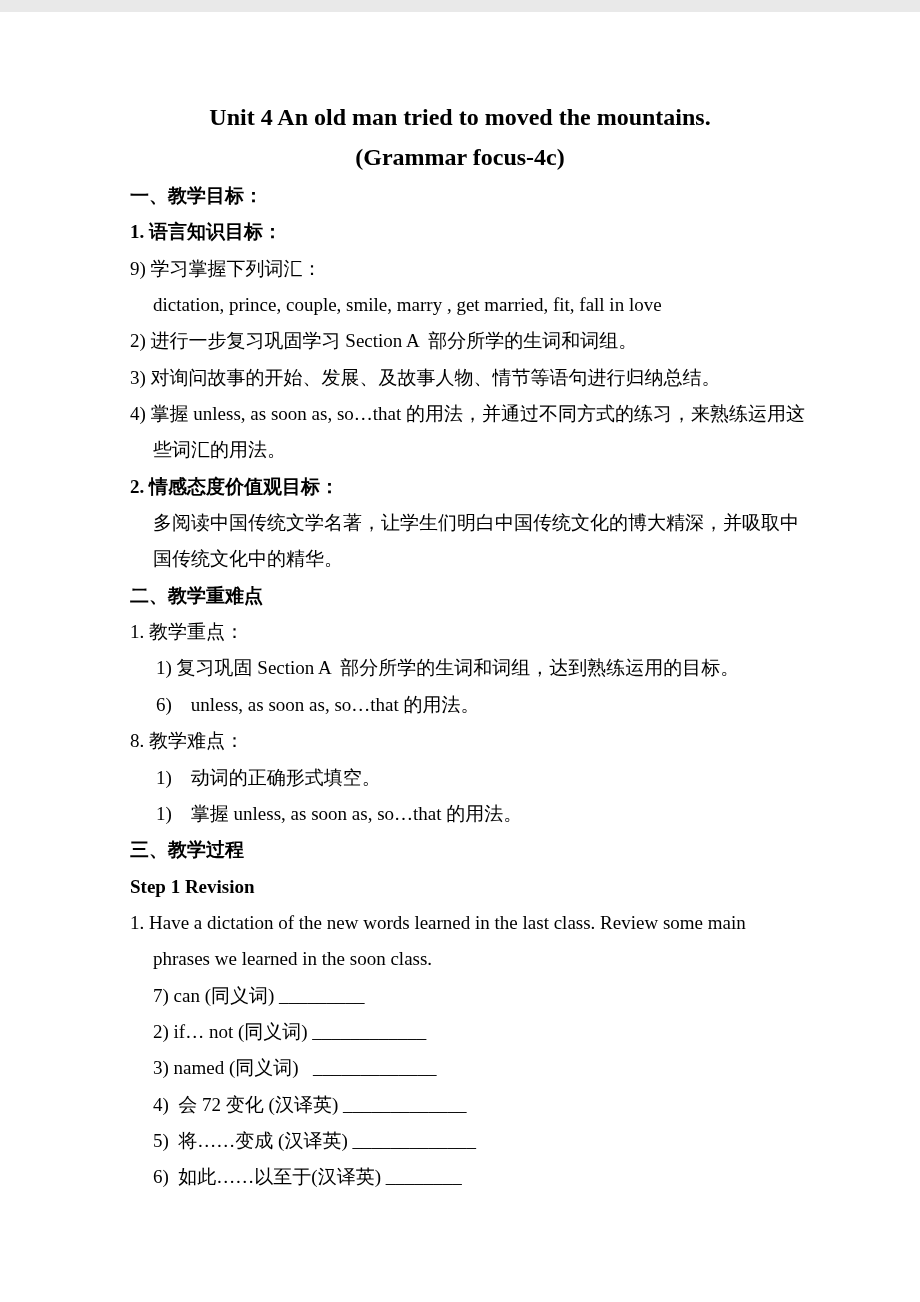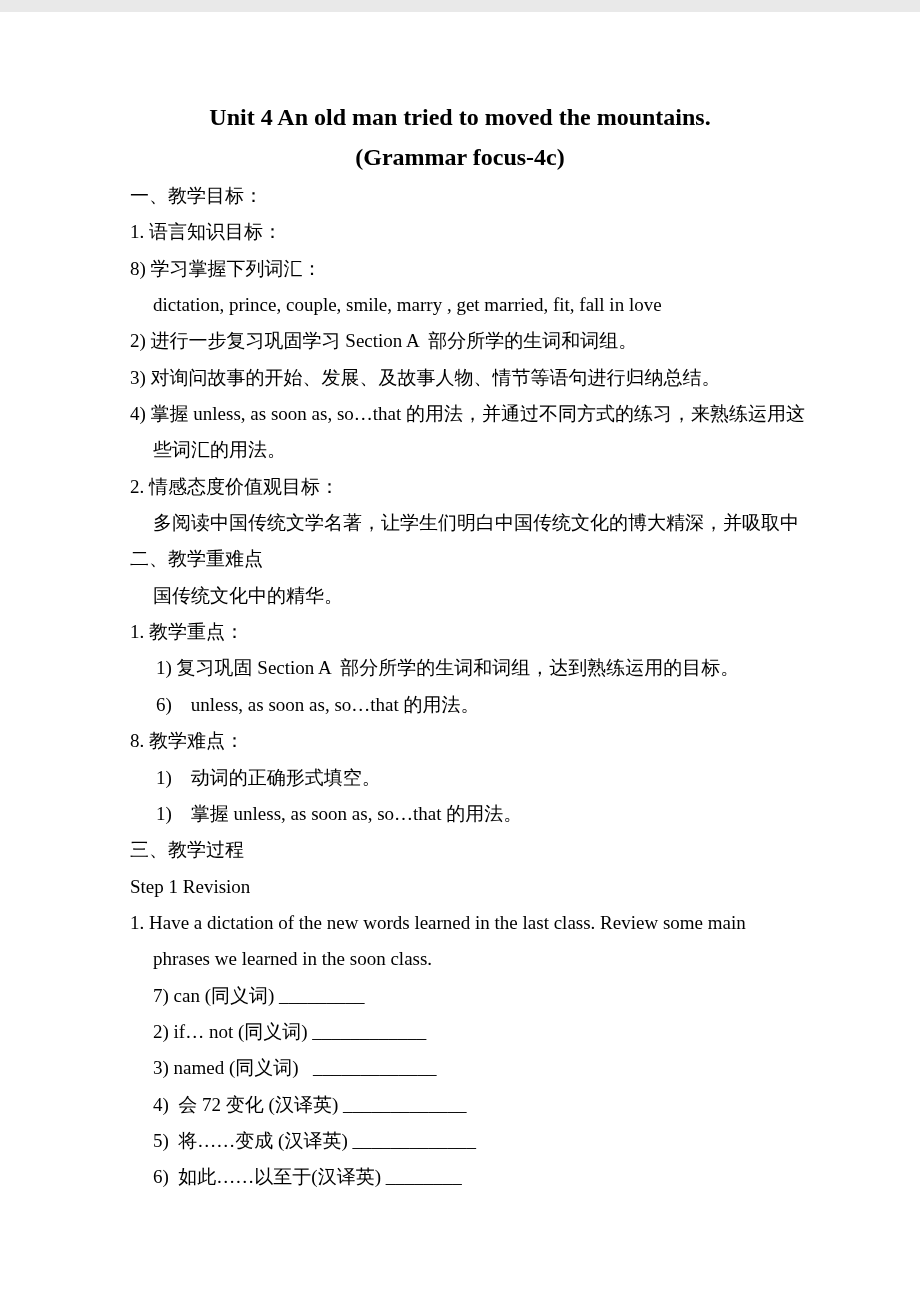--- a/index.html
+++ b/index.html
@@ -28,45 +28,45 @@
     font-size: 24px;
     line-height: 42px;
     white-space: pre;
   }
   .ln {
     font-size: 19px;
     line-height: 36.35px;
     height: 36.35px;
     white-space: pre;
   }
-  .b  { font-weight: 400; }
+  .b  { font-weight: 700; }
   .i1 { padding-left: 23px; }
   .i2 { padding-left: 26px; }
 </style>
 </head>
 <body>
 
 <div class="page">
 
   <div class="title">Unit 4 An old man tried to moved the mountains.</div>
   <div class="subtitle">(Grammar focus-4c)</div>
 
   <div class="ln b">一、教学目标：</div>
   <div class="ln b">1. 语言知识目标：</div>
-  <div class="ln">8) 学习掌握下列词汇：</div>
+  <div class="ln">9) 学习掌握下列词汇：</div>
   <div class="ln i1">dictation, prince, couple, smile, marry , get married, fit, fall in love</div>
   <div class="ln">2) 进行一步复习巩固学习 Section A  部分所学的生词和词组。</div>
   <div class="ln">3) 对询问故事的开始、发展、及故事人物、情节等语句进行归纳总结。</div>
   <div class="ln">4) 掌握 unless, as soon as, so…that 的用法，并通过不同方式的练习，来熟练运用这</div>
   <div class="ln i1">些词汇的用法。</div>
   <div class="ln b">2. 情感态度价值观目标：</div>
   <div class="ln i1">多阅读中国传统文学名著，让学生们明白中国传统文化的博大精深，并吸取中</div>
+  <div class="ln i1">国传统文化中的精华。</div>
+
   <div class="ln b">二、教学重难点</div>
-
-  <div class="ln i1">国传统文化中的精华。</div>
   <div class="ln">1. 教学重点：</div>
   <div class="ln i2">1) 复习巩固 Section A  部分所学的生词和词组，达到熟练运用的目标。</div>
   <div class="ln i2">6)    unless, as soon as, so…that 的用法。</div>
   <div class="ln">8. 教学难点：</div>
   <div class="ln i2">1)    动词的正确形式填空。</div>
   <div class="ln i2">1)    掌握 unless, as soon as, so…that 的用法。</div>
 
   <div class="ln b">三、教学过程</div>
   <div class="ln b">Step 1 Revision</div>
   <div class="ln">1. Have a dictation of the new words learned in the last class. Review some main</div>

